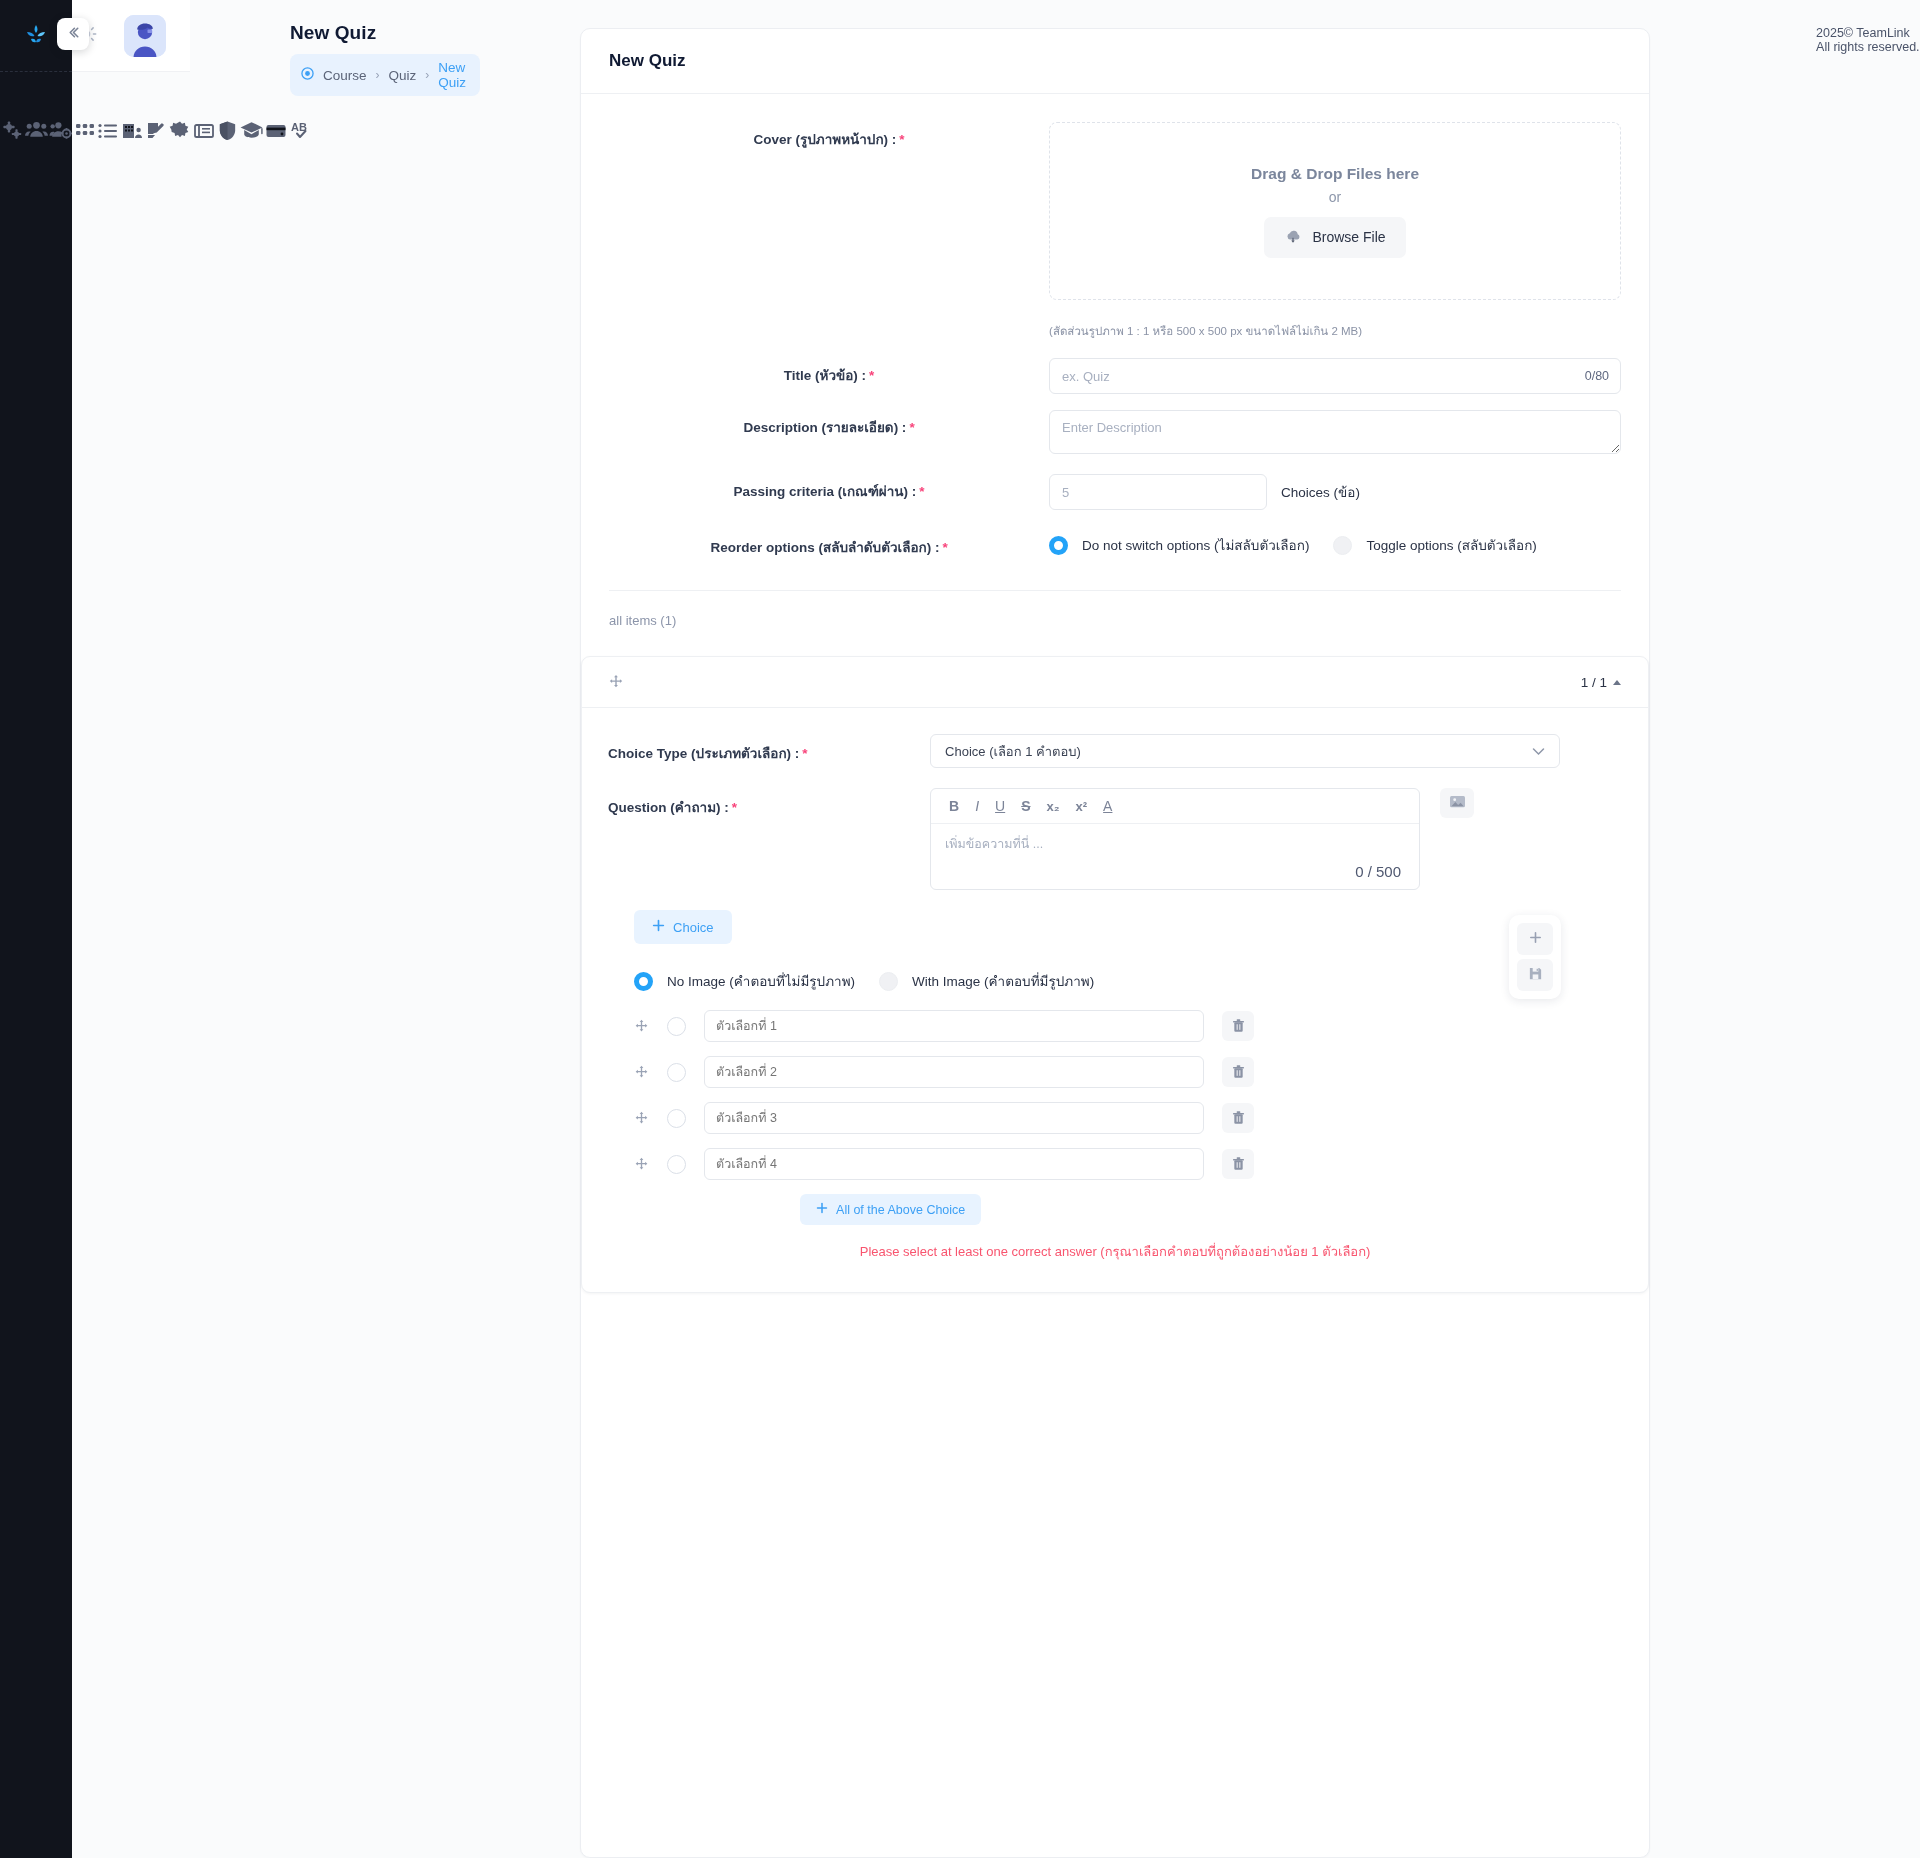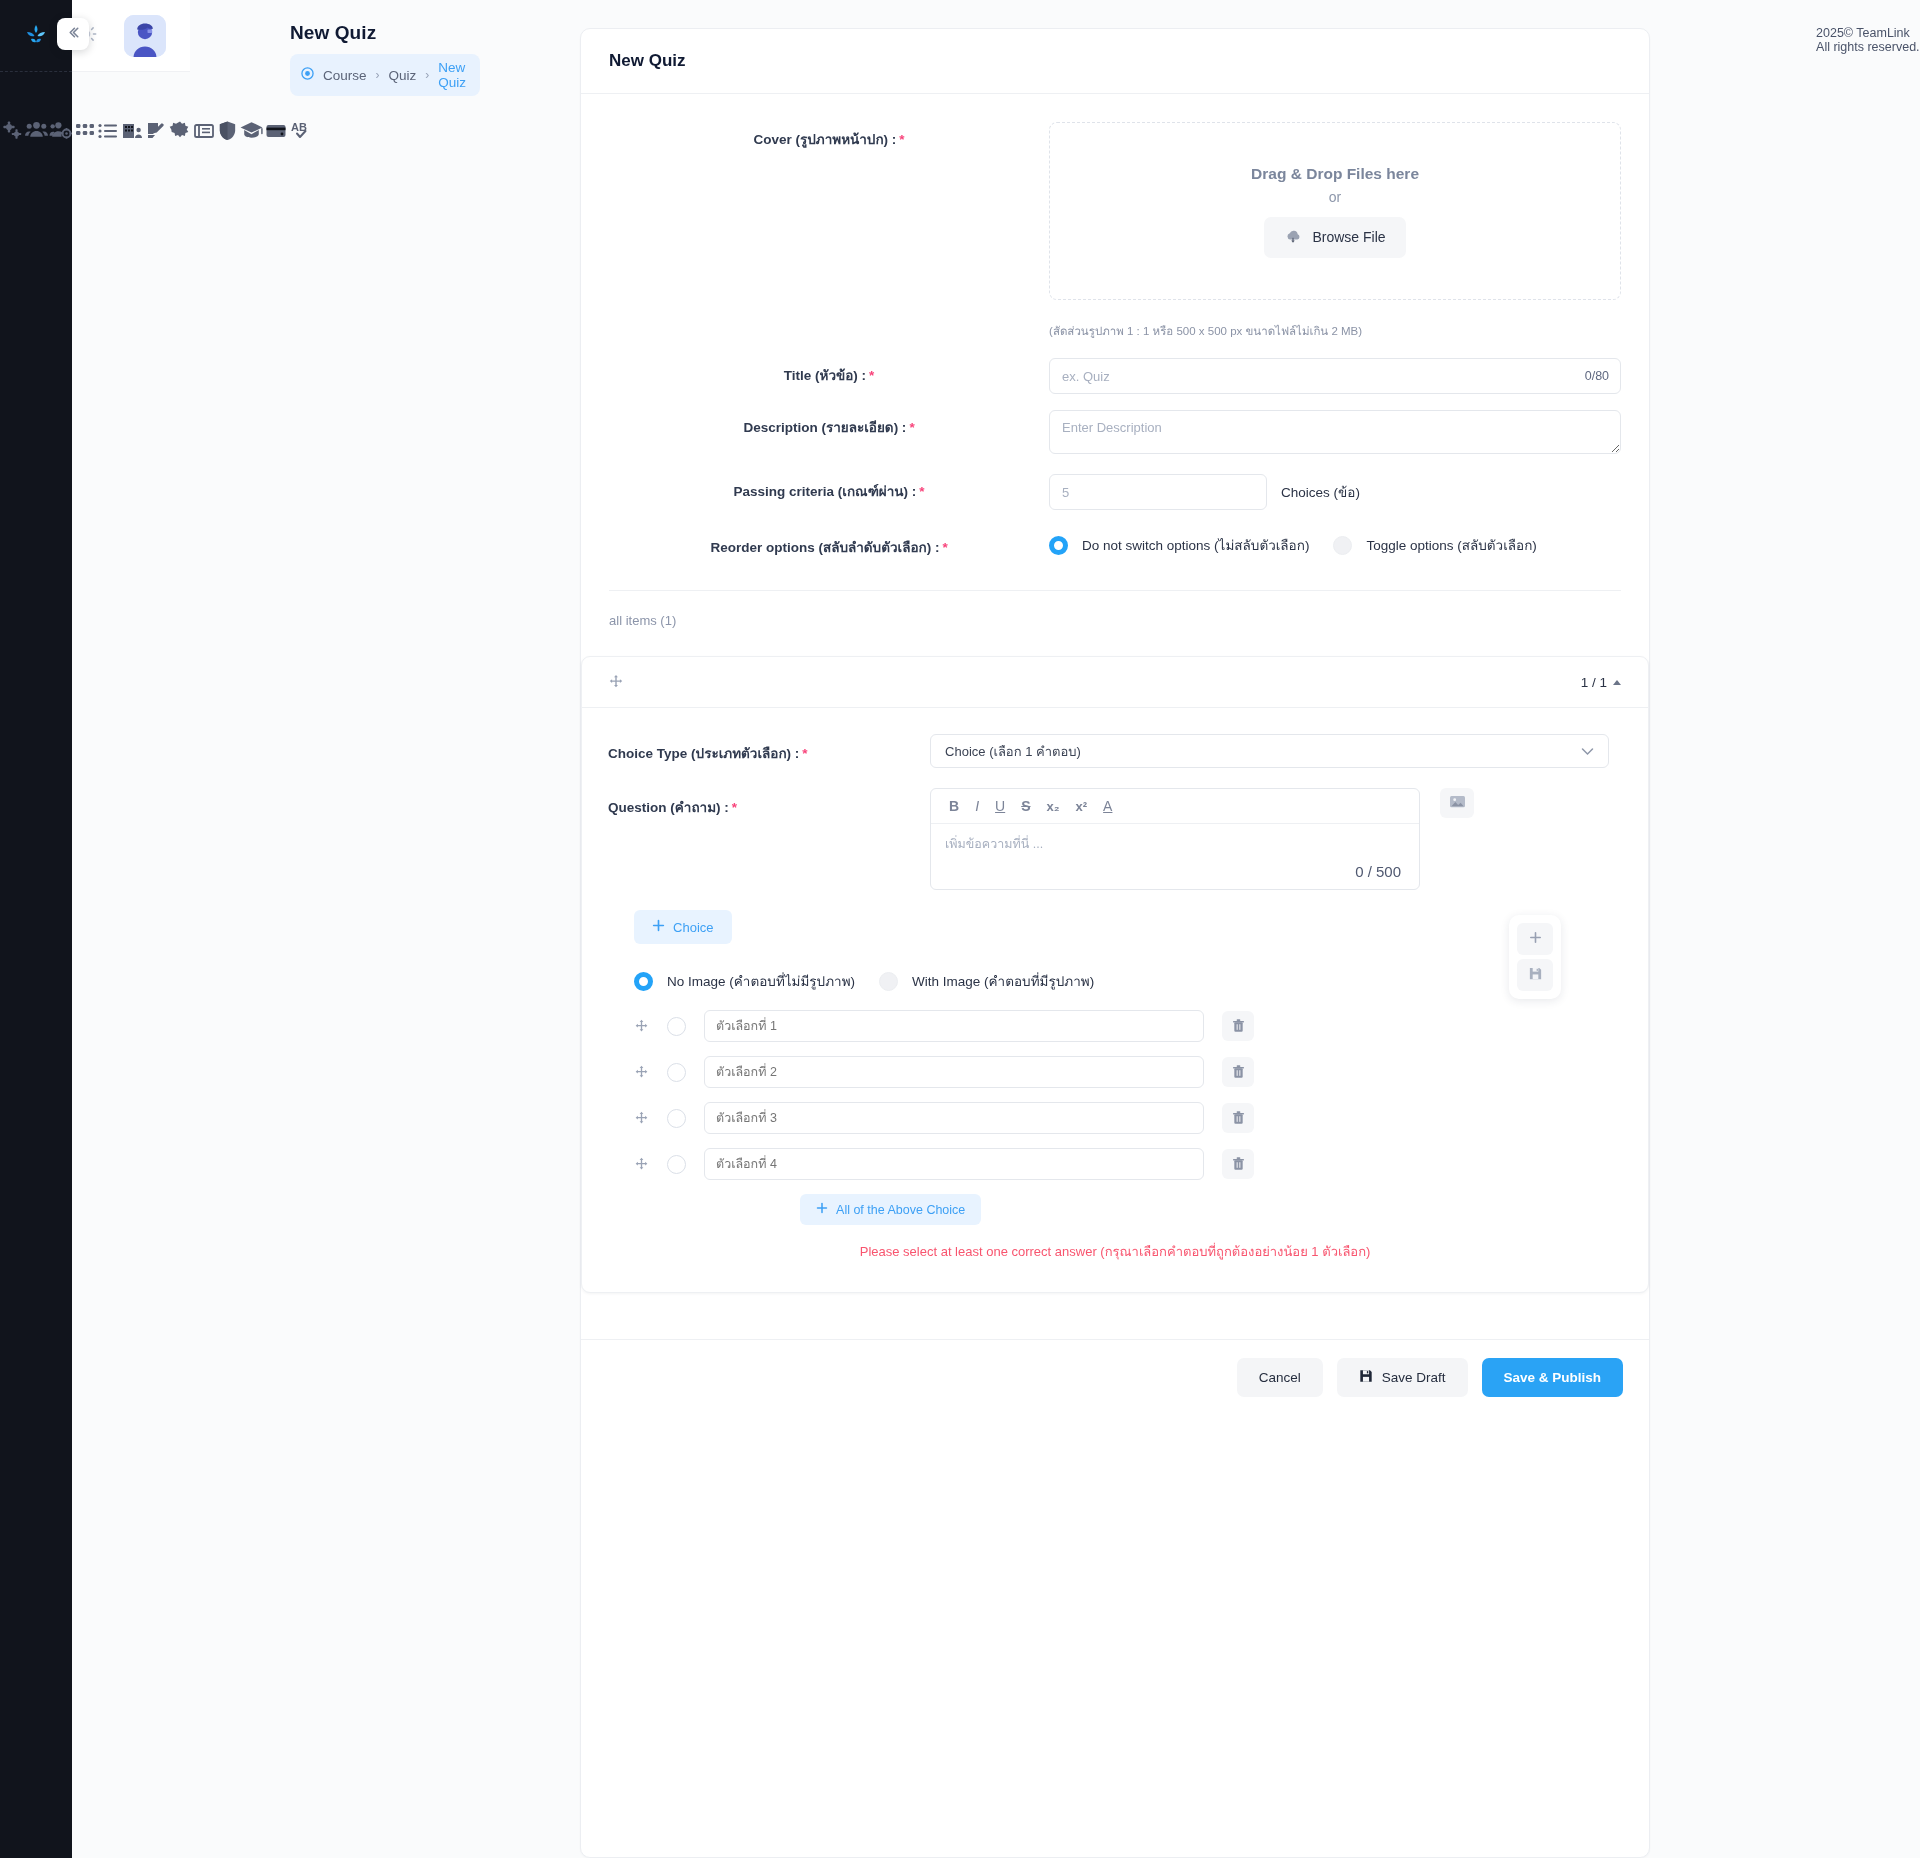--- a/index.html
+++ b/index.html
@@ -145,21 +145,21 @@
     display: flex; align-items: center; justify-content: space-between;
     padding: 17px 26px; border-bottom: 1px solid #eef0f3;
   }
   .q-index { font-size: 13.5px; color: #2b3346; display: flex; align-items: center; gap: 5px; cursor: pointer;}
   .q-body { padding: 26px 26px 30px 26px; }
 
   .q-row { display: flex; align-items: flex-start; margin-bottom: 20px; gap: 32px; }
   .q-lbl { width: 290px; min-width: 290px; font-size: 13.5px; color: #303a4f; font-weight: 600; padding-top: 8px; }
 
   .select {
-    width: 679px; height: 34px; border: 1px solid #e4e7ec; border-radius: 6px;
+    width: 630px; height: 34px; border: 1px solid #e4e7ec; border-radius: 6px;
     display: flex; align-items: center; justify-content: space-between;
     padding: 0 14px; font-size: 13px; color: #3b4354; cursor: pointer; background:#fff;
   }
 
   .editor-wrap { display: flex; align-items: flex-start; gap: 20px; }
   .editor { width: 490px; border: 1px solid #e4e7ec; border-radius: 6px; background: #fff; }
   .editor-tb {
     display: flex; align-items: center; gap: 16px;
     padding: 9px 18px; border-bottom: 1px solid #eef0f3;
     font-size: 14px; color: #7c8498;
@@ -697,32 +697,17 @@
                   <path d="M2 2h10l2 2v10H2z"></path>
                   <rect x="5" y="2" width="6" height="4" fill="#f3f4f7"></rect>
                   <rect x="5" y="9" width="6" height="5" fill="#f3f4f7"></rect>
                   <rect x="9.2" y="3" width="1.4" height="2.2" fill="#a8b0bf"></rect>
                 </svg>
             </span>
           </div>
         </div>
       </div>
 
-      <div class="card-foot">
-        <button class="btn btn-cancel">Cancel</button>
-        <button class="btn btn-draft">
-          <span>
-            <svg width="14" height="14" viewBox="0 0 16 16" fill="#1f2737">
-                <path d="M1.5 1.5h11L14.5 3.5v11h-13z"></path>
-                <rect x="4.5" y="1.5" width="7" height="4.5" fill="#f4f5f7"></rect>
-                <rect x="4.5" y="9" width="7" height="5.5" fill="#f4f5f7"></rect>
-                <rect x="9" y="2.4" width="1.6" height="2.6" fill="#1f2737"></rect>
-              </svg>
-          </span>
-          <span>Save Draft</span>
-        </button>
-        <button class="btn btn-publish">Save &amp; Publish</button>
-      </div>
     </div>
 
     <div class="footer">2025© TeamLink All rights reserved.</div>
   </div>
 </div>
 
 </body></html>

